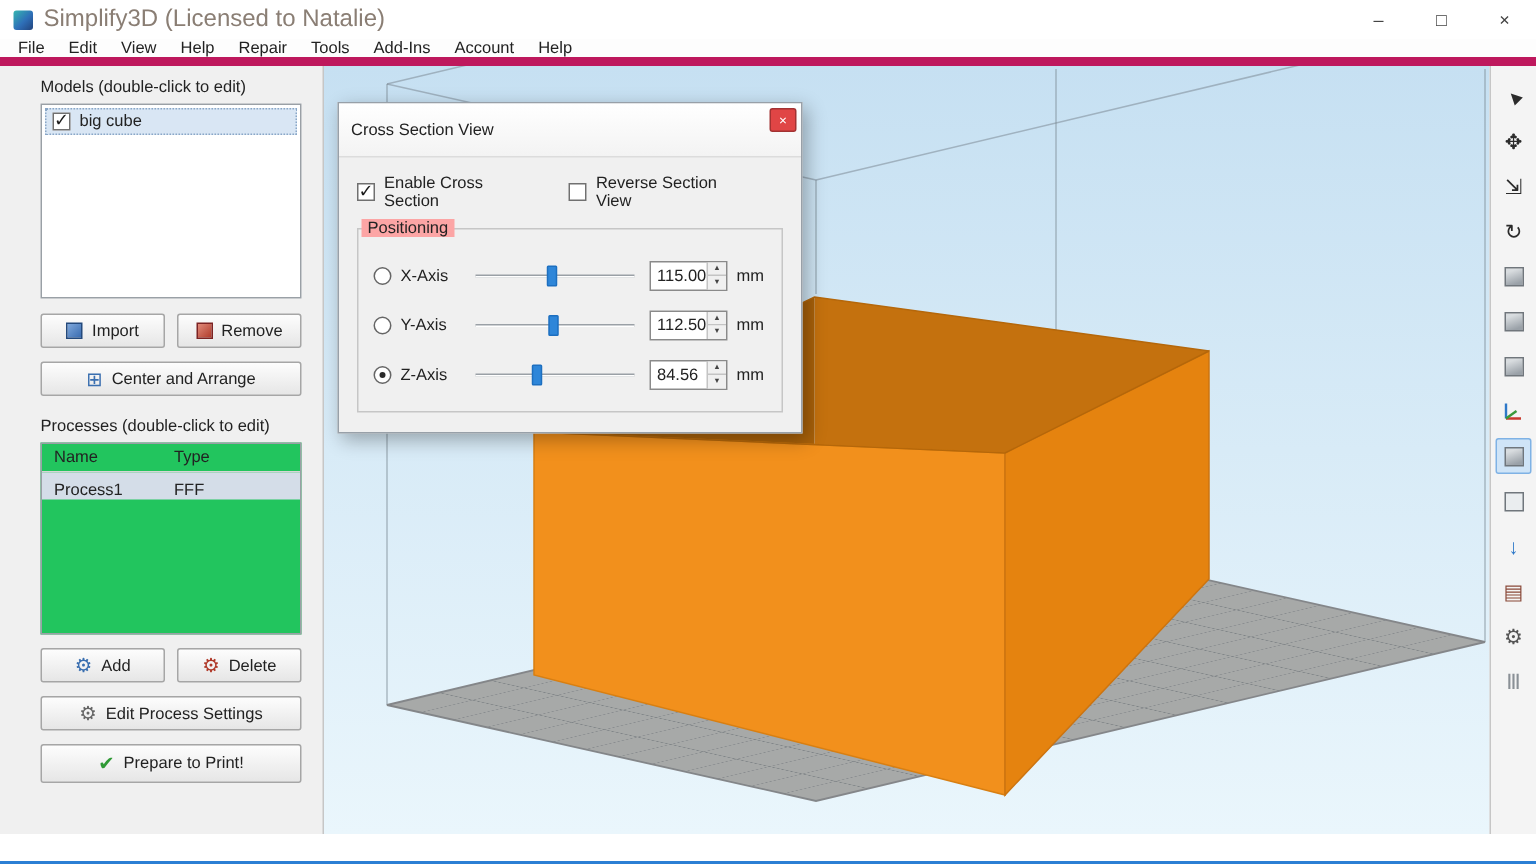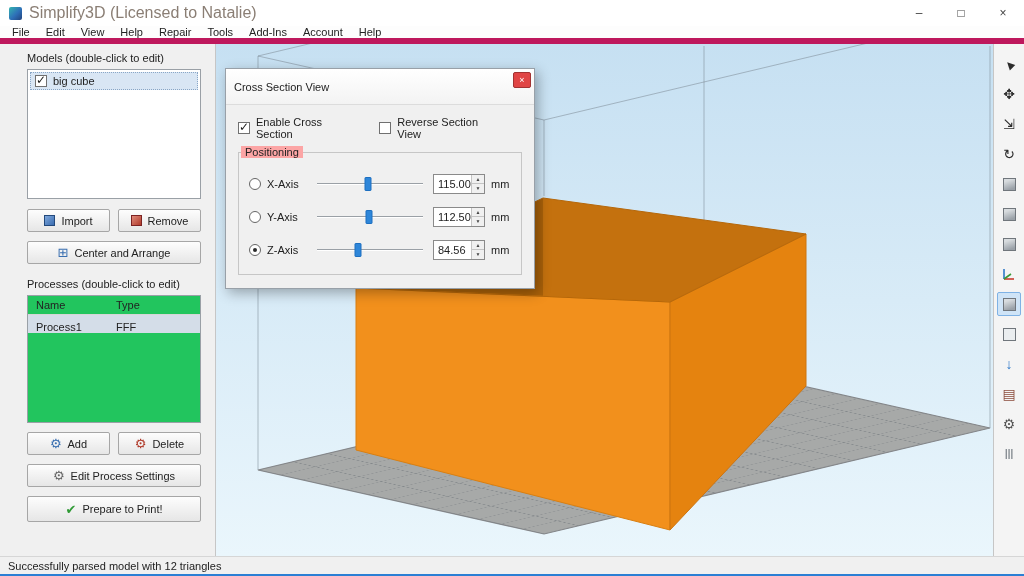--- a/index.html
+++ b/index.html
@@ -326,17 +326,14 @@
         <span class="t-brown">▤</span>
       </div>
     <div class="tool">
         <span class="t-gray">⚙</span>
       </div>
     <div class="tool">
         <span class="t-light">Ⅲ</span>
       </div>
   </div>
 
-  <div class="statusbar">
-    <span>Successfully parsed model with 12 triangles</span>
-  </div>
 
 </div>
 
 </body></html>

